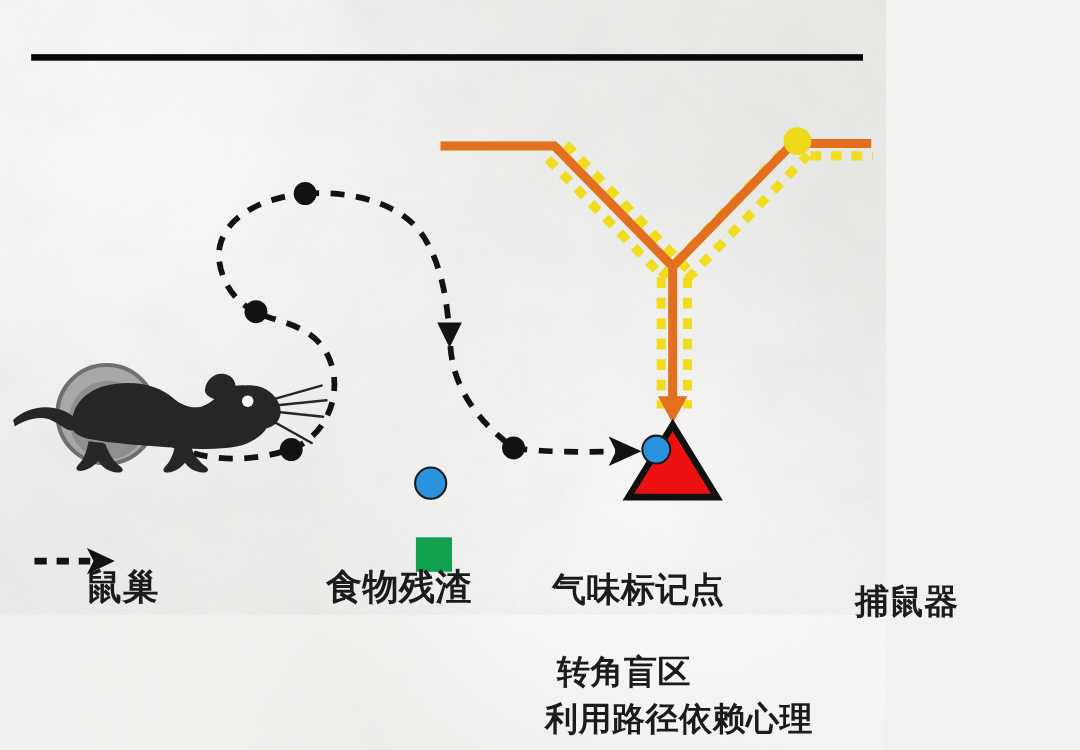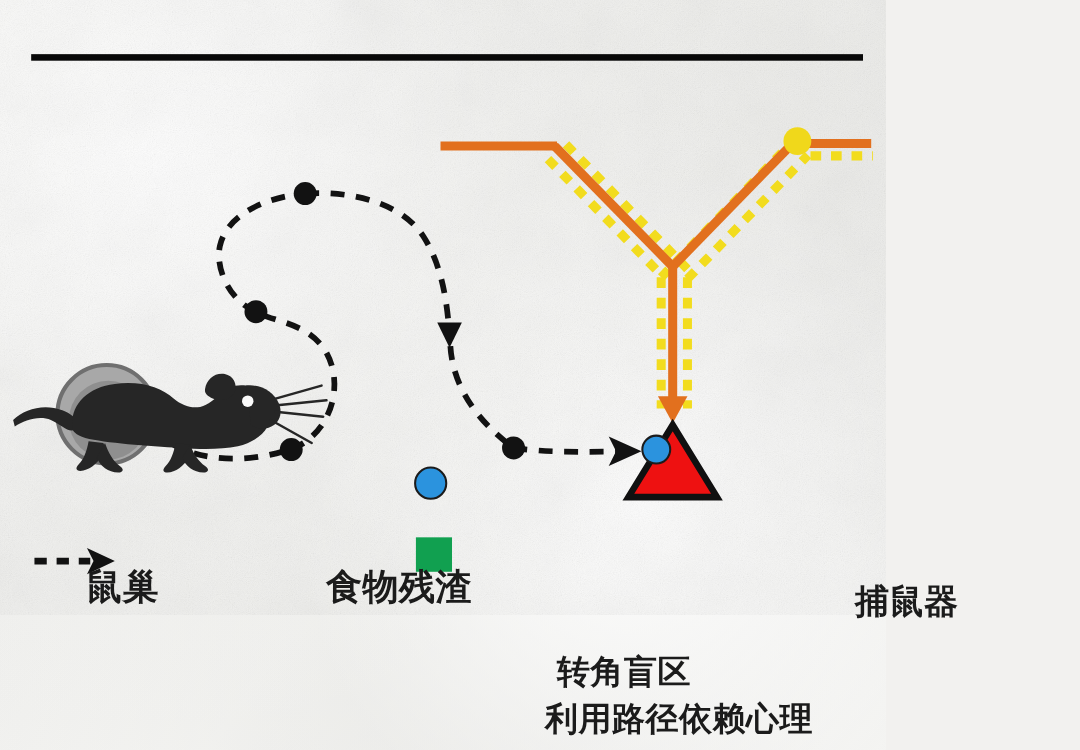--- a/index.html
+++ b/index.html
@@ -200,20 +200,21 @@
 
     <circle cx="525" cy="589" r="19" fill="#2b93de" stroke="#1b1b1b" stroke-width="2.5"></circle>
 
     <rect x="507" y="655" width="44" height="42" fill="#11a050"></rect>
   </svg>
 
   <div class="lbl lbl-36" style="left:86px; top:569px;">鼠巢</div>
 
   <div class="lbl lbl-36" style="left:286px; top:569px;margin-left:40px;">食物残渣</div>
 
+  <div class="lbl lbl-34" style="left:552px; top:572px;">气味标记点</div>
 
   <div class="lbl lbl-34" style="left:855px; top:584px;">捕鼠器</div>
 
   <div class="lbl lbl-33" style="left:545px; top:702px;">利用路径依赖心理</div>
 
   <div class="lbl lbl-33" style="left:557px; top:655px;">转角盲区</div>
 
 
 </div>
 

